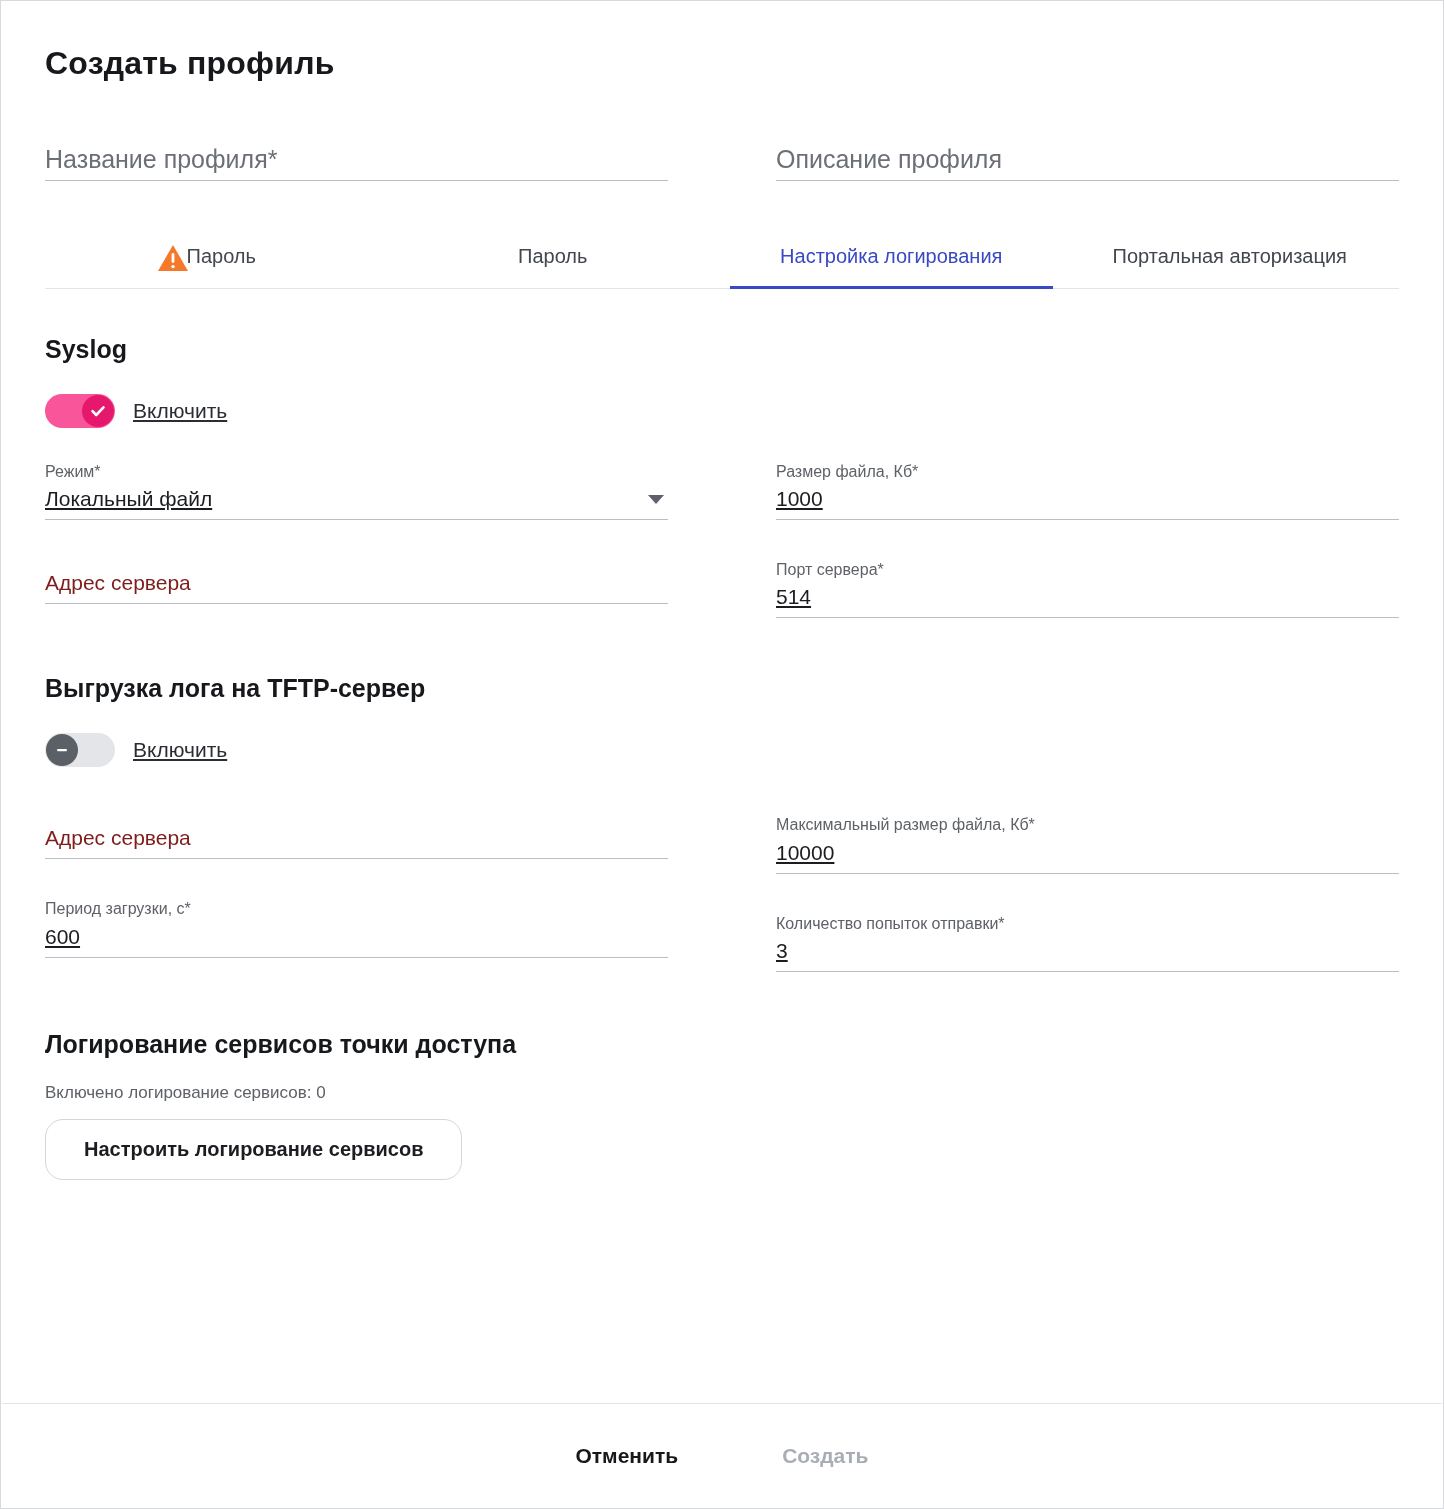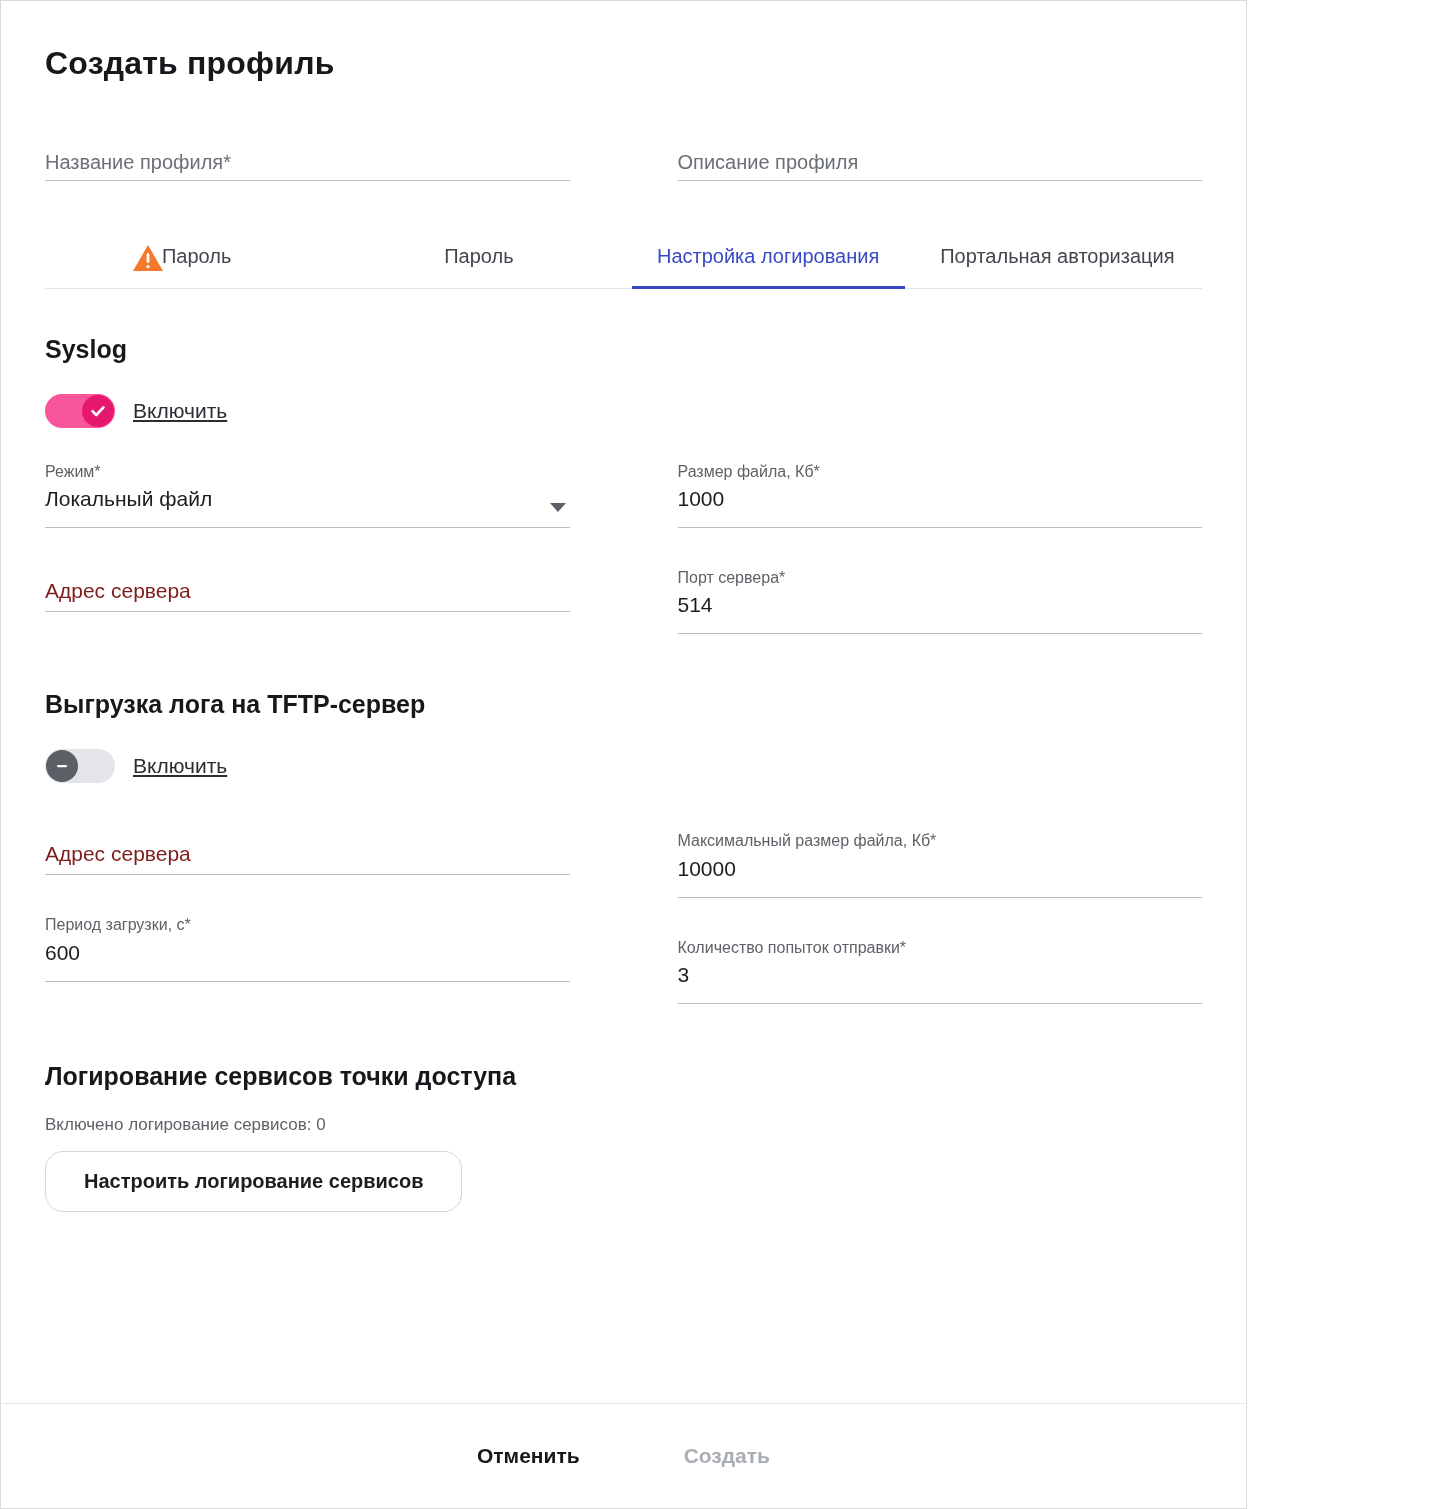--- a/index.html
+++ b/index.html
@@ -7,21 +7,21 @@
     padding: 0;
     background: #ffffff;
   }
   body {
     font-family: "Liberation Sans", sans-serif;
     color: #1f2124;
     -webkit-font-smoothing: antialiased;
   }
   .page {
     position: relative;
-    width: 1247px;
+    width: 1444px;
     height: 1509px;
     box-sizing: border-box;
     background: #ffffff;
     border: 1px solid #d7d9dd;
     overflow: hidden;
   }
   .content {
     padding: 36px 44px 0 44px;
   }
   .dialog-title {
@@ -42,21 +42,21 @@
     position: relative;
     flex: 1 1 0;
   }
   .field-line {
     border-bottom: 1px solid #b9bdc4;
     height: 44px;
     display: flex;
     align-items: flex-end;
   }
   .field-placeholder {
-    font-size: 20px;
+    font-size: 25px;
     color: #6b6f76;
     line-height: 1.2;
     padding-bottom: 6px;
   }
 
   
   .tabs {
     display: flex;
     margin-top: 48px;
     border-bottom: 1px solid #e2e4e8;
@@ -161,22 +161,23 @@
   .input-label {
     font-size: 16px;
     color: #5e6167;
     line-height: 1.2;
     margin-bottom: 6px;
   }
   .input-value {
     font-size: 21px;
     color: #1b1d21;
     border-bottom: 1px solid #b9bdc4;
-    padding-bottom: 12px;
+    padding-bottom: 4px;
     min-height: 28px;
+    text-decoration: underline;
   }
   .input-empty {
     font-size: 21px;
     color: #7f1d1d;
     border-bottom: 1px solid #b9bdc4;
     padding-bottom: 8px;
     min-height: 28px;
     display: flex;
     align-items: flex-end;
     height: 44px;

